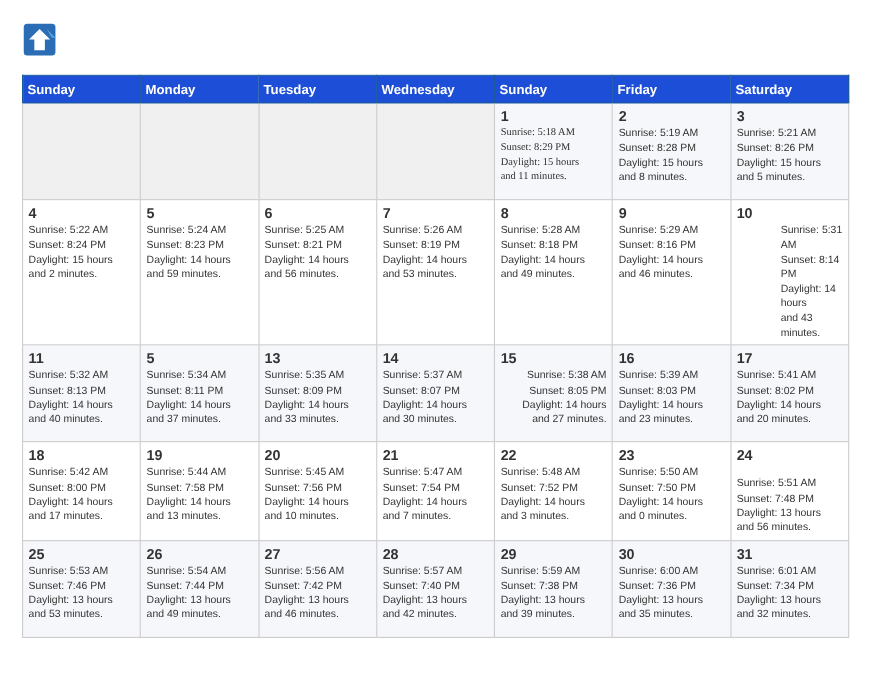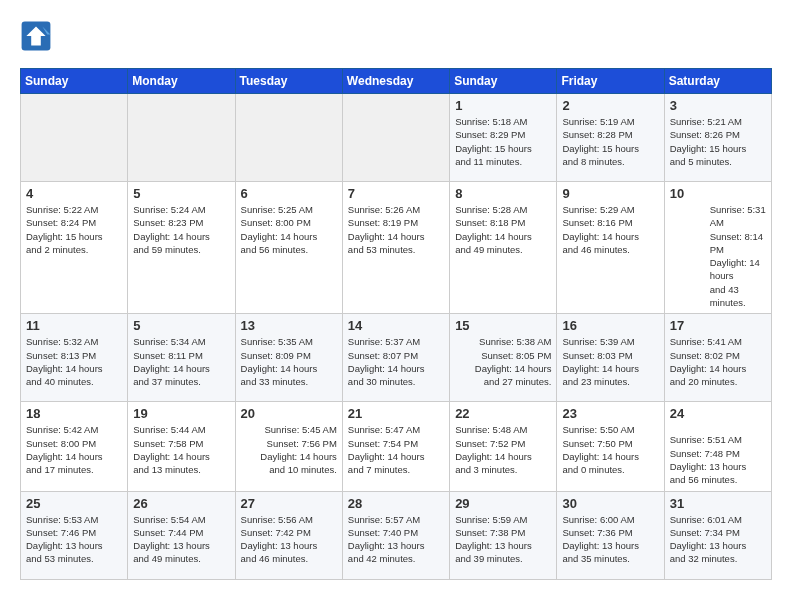--- a/index.html
+++ b/index.html
@@ -132,21 +132,21 @@
       </tr>
   </thead>
   <tbody id="calendar-body">
   <tr>
         <td class="empty-cell"></td>
         <td class="empty-cell"></td>
         <td class="empty-cell"></td>
         <td class="empty-cell"></td>
         <td>
           <span class="day-number">1</span>
-          <div class="day-info" style="white-space: pre-line;">Sunrise: 5:18 AM
+          <div class="day-info" style="white-space: pre-line; font-family: Liberation Serif, serif;">Sunrise: 5:18 AM
 Sunset: 8:29 PM
 Daylight: 15 hours
 and 11 minutes.</div>
         </td>
         <td>
           <span class="day-number">2</span>
           <div class="day-info" style="white-space: pre-line;">Sunrise: 5:19 AM
 Sunset: 8:28 PM
 Daylight: 15 hours
 and 8 minutes.</div>
@@ -170,21 +170,21 @@
         <td>
           <span class="day-number">5</span>
           <div class="day-info" style="white-space: pre-line;">Sunrise: 5:24 AM
 Sunset: 8:23 PM
 Daylight: 14 hours
 and 59 minutes.</div>
         </td>
         <td>
           <span class="day-number">6</span>
           <div class="day-info" style="white-space: pre-line;">Sunrise: 5:25 AM
-Sunset: 8:00 PM
+Sunset: 8:21 PM
 Daylight: 14 hours
 and 56 minutes.</div>
         </td>
         <td>
           <span class="day-number">7</span>
           <div class="day-info" style="white-space: pre-line;">Sunrise: 5:26 AM
 Sunset: 8:19 PM
 Daylight: 14 hours
 and 53 minutes.</div>
         </td>
@@ -271,21 +271,21 @@
         </td>
         <td>
           <span class="day-number">19</span>
           <div class="day-info" style="white-space: pre-line;">Sunrise: 5:44 AM
 Sunset: 7:58 PM
 Daylight: 14 hours
 and 13 minutes.</div>
         </td>
         <td>
           <span class="day-number">20</span>
-          <div class="day-info" style="white-space: pre-line; text-align: right;">Sunrise: 5:45 AM
+          <div class="day-info" style="white-space: pre-line;">Sunrise: 5:45 AM
 Sunset: 7:56 PM
 Daylight: 14 hours
 and 10 minutes.</div>
         </td>
         <td>
           <span class="day-number">21</span>
           <div class="day-info" style="white-space: pre-line;">Sunrise: 5:47 AM
 Sunset: 7:54 PM
 Daylight: 14 hours
 and 7 minutes.</div>

